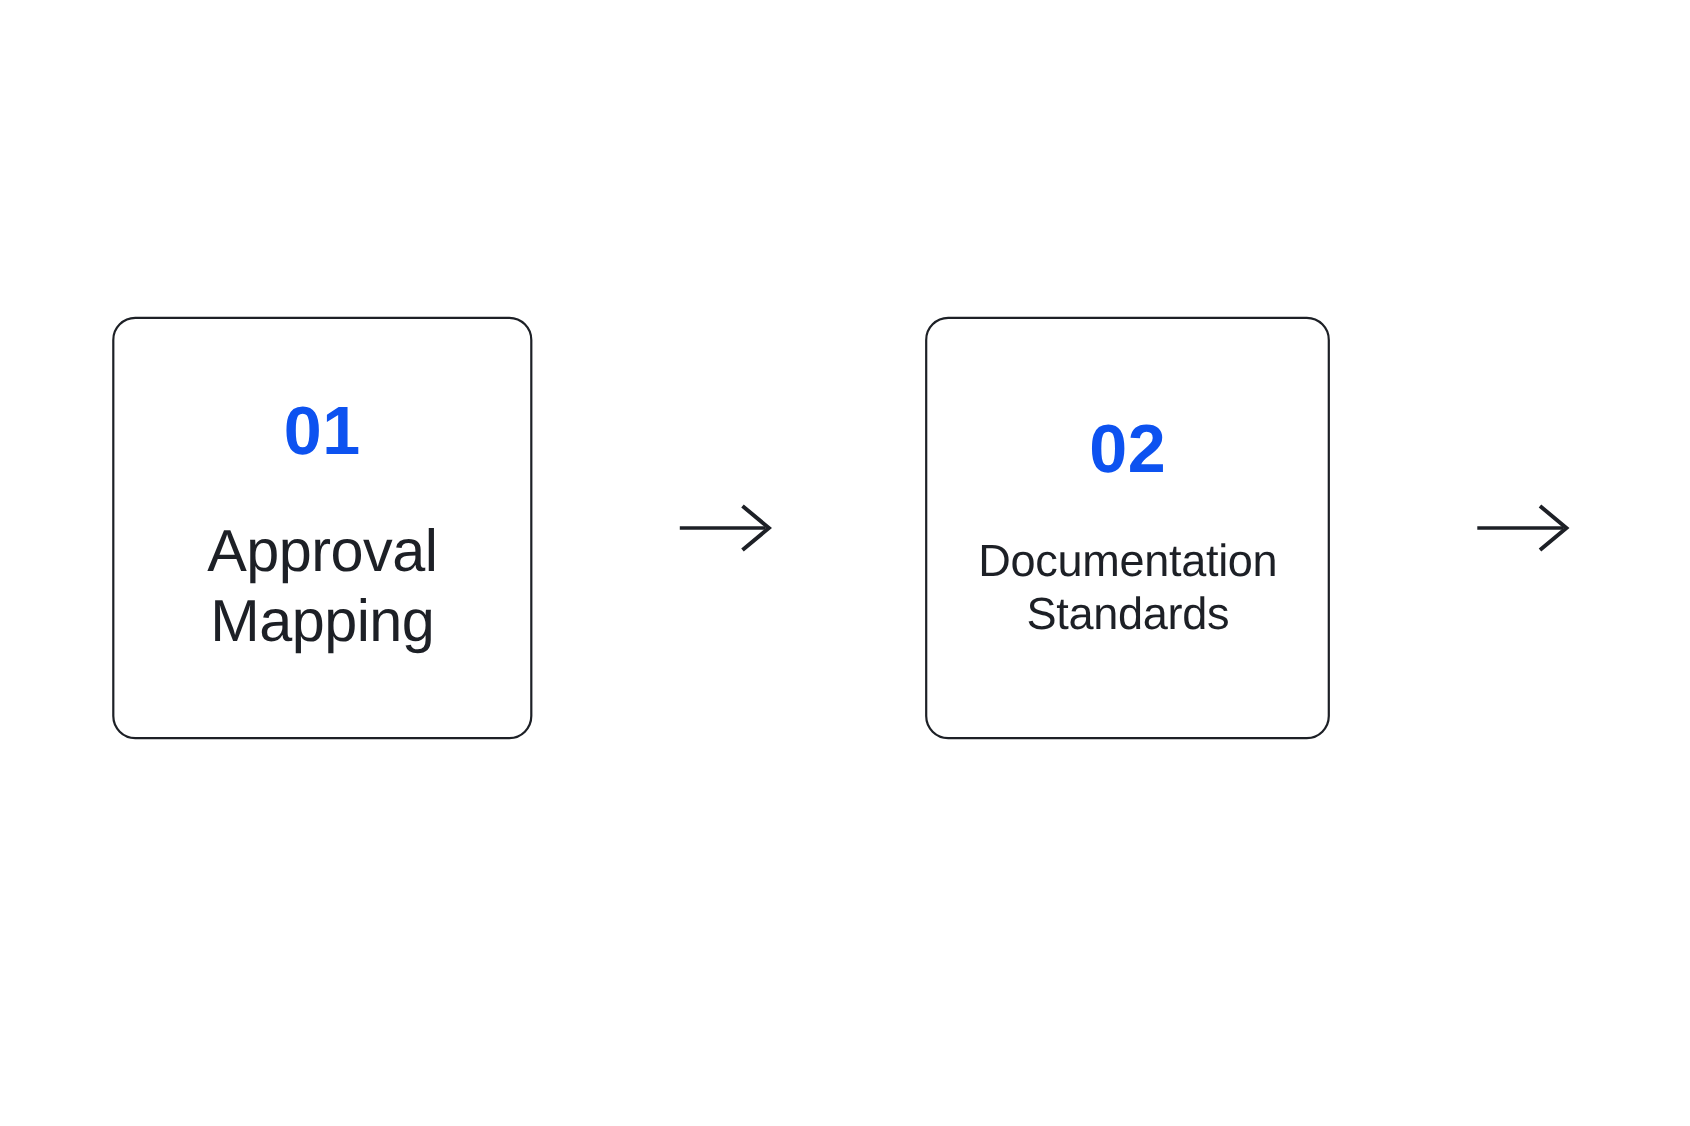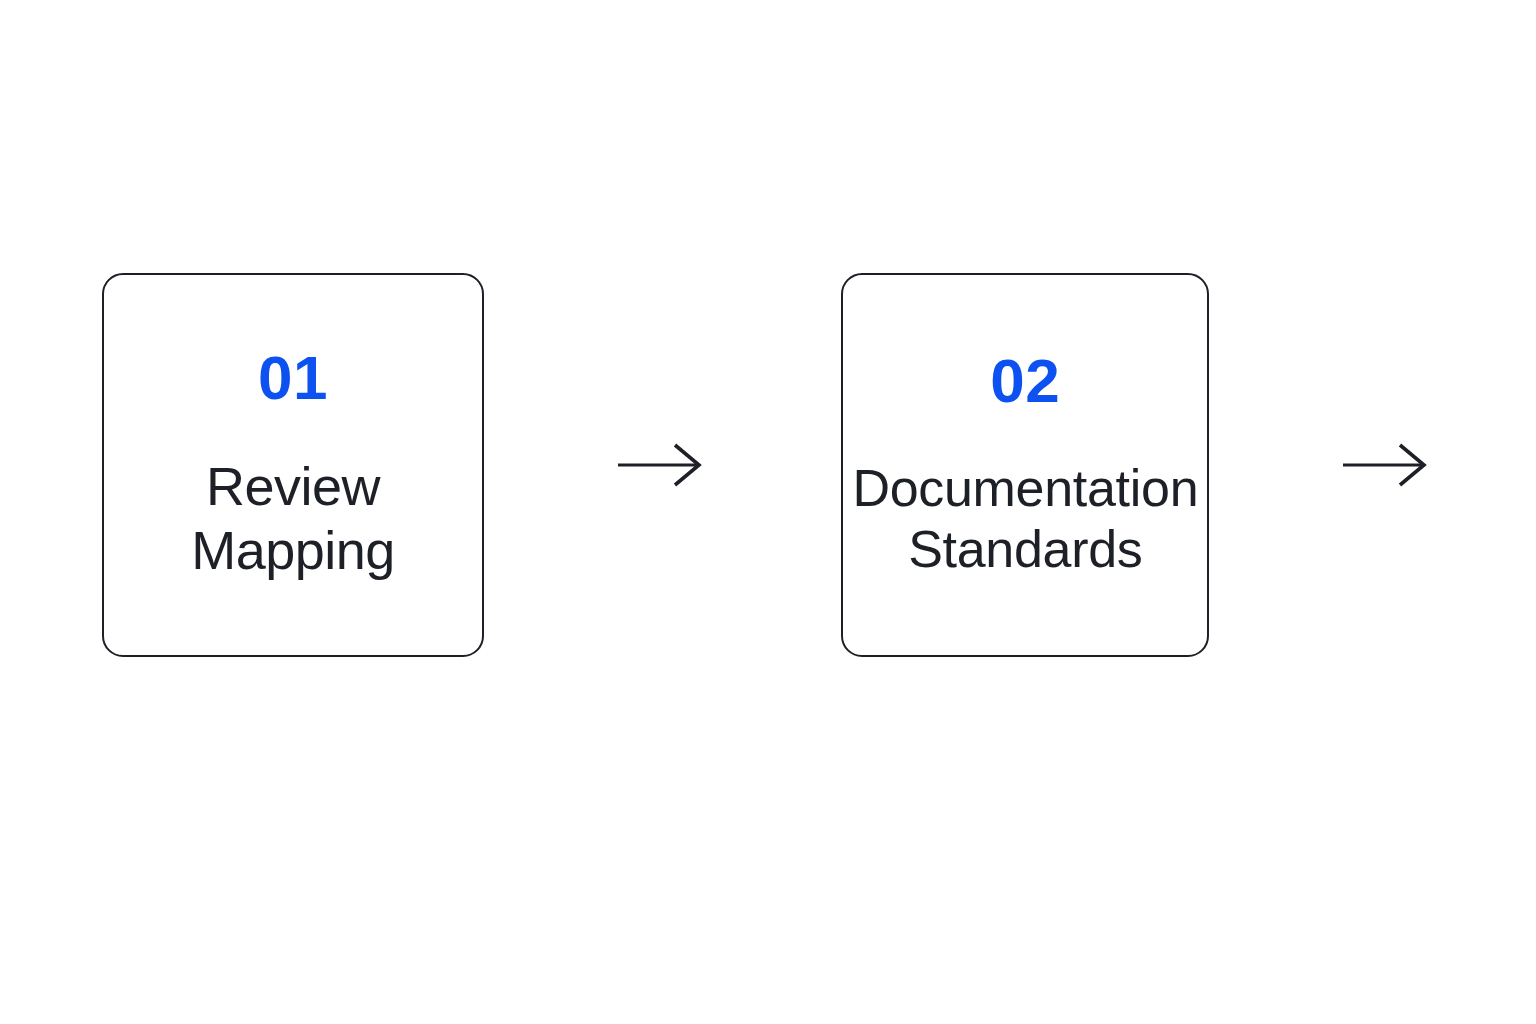--- a/index.html
+++ b/index.html
@@ -18,21 +18,21 @@
   #canvas {
     position: relative;
     width: 1536px;
     height: 1024px;
     background: #ffffff;
   }
 
   .flow-row {
     position: absolute;
     left: 102px;
-    top: 273px;
+    top: 288px;
     width: 1334px;
     height: 384px;
     display: flex;
     flex-direction: row;
     align-items: center;
     justify-content: space-between;
   }
 
   .step-card {
     box-sizing: border-box;
@@ -68,21 +68,21 @@
     font-size: 54px;
     font-weight: 400;
     line-height: 1.18;
     text-align: center;
     margin: 0;
     padding: 0 10px;
     white-space: pre-line;
     letter-spacing: -0.5px;
   }
   .step-label.small {
-    font-size: 52px;
+    font-size: 41px;
     letter-spacing: -0.3px;
   }
 
   .connector {
     flex: 0 0 auto;
     width: 96px;
     height: 60px;
     display: flex;
     align-items: center;
     justify-content: center;
@@ -94,21 +94,21 @@
 </style>
 </head>
 <body>
 
 <div id="canvas">
 
   <div class="flow-row">
 
     <div class="step-card">
       <div class="step-number">01</div>
-      <div class="step-label">Review
+      <div class="step-label">Approval
 Mapping</div>
     </div>
 
     <div class="connector">
       <span>
         <svg width="90" height="48" viewBox="0 0 90 48" fill="none" aria-hidden="true">
           <line x1="0" y1="24" x2="78" y2="24" stroke="#1d2026" stroke-width="3.2"></line>
           <polyline points="57,4 81,24 57,44" fill="none" stroke="#1d2026" stroke-width="3.6" stroke-linecap="butt" stroke-linejoin="miter"></polyline>
         </svg>
       </span>

